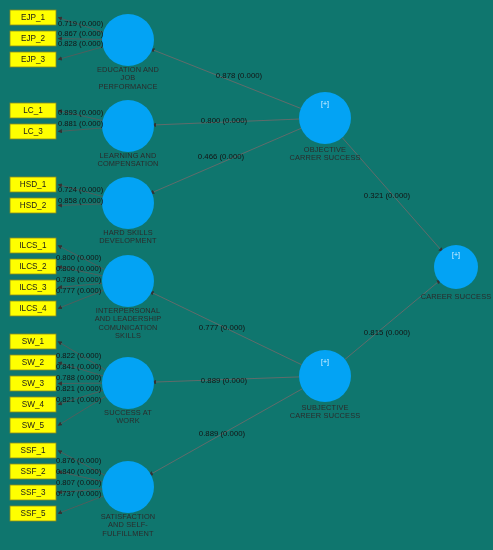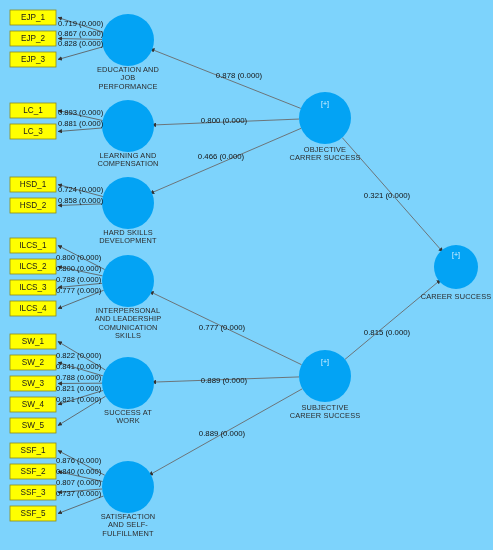--- a/index.html
+++ b/index.html
@@ -8,21 +8,21 @@
     padding: 0;
     background: #ffffff;
   }
   body {
     font-family: "Liberation Sans", sans-serif;
   }
   #diagram-root {
     position: relative;
     width: 493px;
     height: 550px;
-    background: #7dd3fc;
+    background: #0f766e;
     overflow: hidden;
   }
   svg#sem-svg {
     position: absolute;
     top: 0;
     left: 0;
     width: 493px;
     height: 550px;
     display: block;
   }

